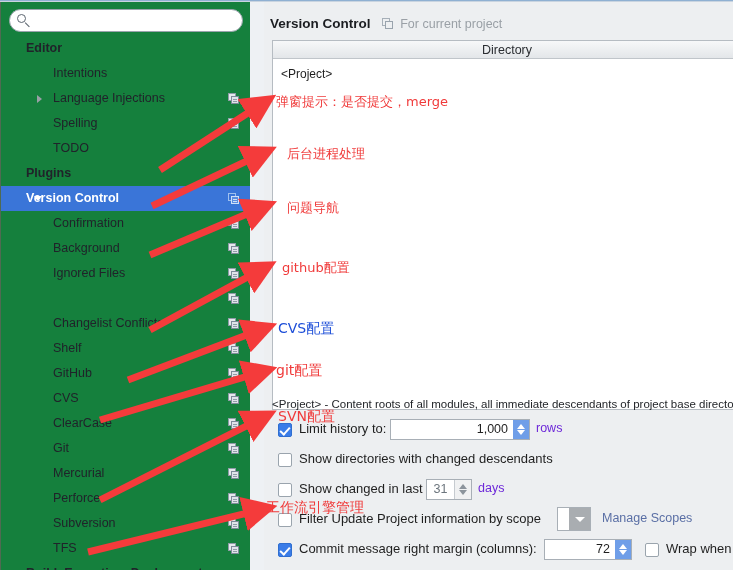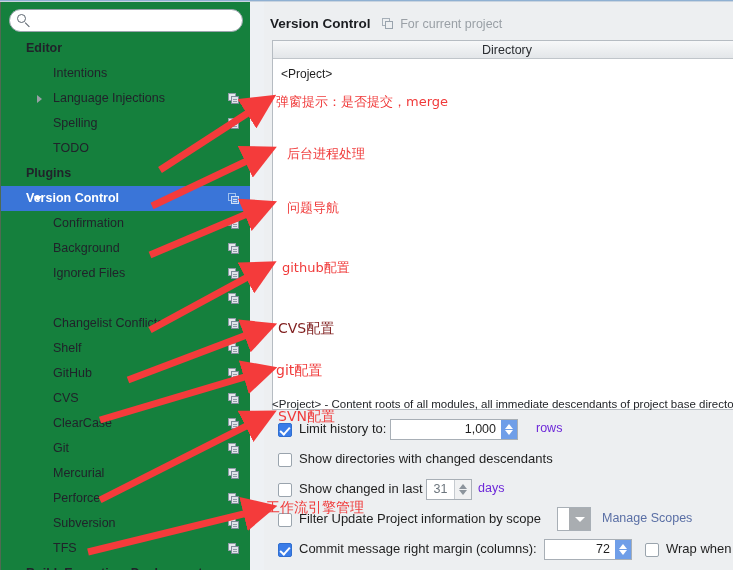--- a/index.html
+++ b/index.html
@@ -331,21 +331,21 @@
       <div class="trow">&lt;Project&gt;</div>
     </div>
 
     <div class="notebelow">&lt;Project&gt; - Content roots of all modules, all immediate descendants of project base directory</div>
 
     <div class="opts">
 
       <div class="optrow">
         <div class="cb on"></div>
         <div class="optlbl" style="left:27px">Limit history to:</div>
-        <div class="spin" style="left:118px;width:128px">
+        <div class="spin" style="left:118px;width:140px">
           <div class="val">1,000</div>
           <div class="btns">
               <i class="up"></i>
               <i class="dn"></i>
             </div>
         </div>
         <div class="unit" style="left:264px">rows</div>
       </div>
 
       <div class="optrow">
@@ -411,18 +411,18 @@
       <line x1="100" y1="500" x2="268" y2="415"></line>
       <line x1="88" y1="552" x2="268" y2="508"></line>
     </g>
   </svg>
 
   <div id="annos">
       <div class="anno" style="left: 276px; top: 93px; color: rgb(240, 58, 58);">弹窗提示：是否提交，merge</div>
       <div class="anno" style="left: 287px; top: 145px; color: rgb(240, 58, 58);">后台进程处理</div>
       <div class="anno" style="left: 287px; top: 199px; color: rgb(240, 58, 58);">问题导航</div>
       <div class="anno" style="left: 282px; top: 259px; color: rgb(240, 58, 58);">github配置</div>
-      <div class="anno sm" style="left: 278px; top: 320px; color: #7f1d1d;">CVS配置</div>
+      <div class="anno sm" style="left: 278px; top: 320px; color: #1d4ed8;">CVS配置</div>
       <div class="anno sm" style="left: 276px; top: 362px; color: rgb(240, 58, 58);">git配置</div>
       <div class="anno sm" style="left: 278px; top: 408px; color: rgb(240, 58, 58);">SVN配置</div>
       <div class="anno sm" style="left: 266px; top: 499px; color: rgb(240, 58, 58);">工作流引擎管理</div>
     </div>
 </div>
 
 </body></html>

